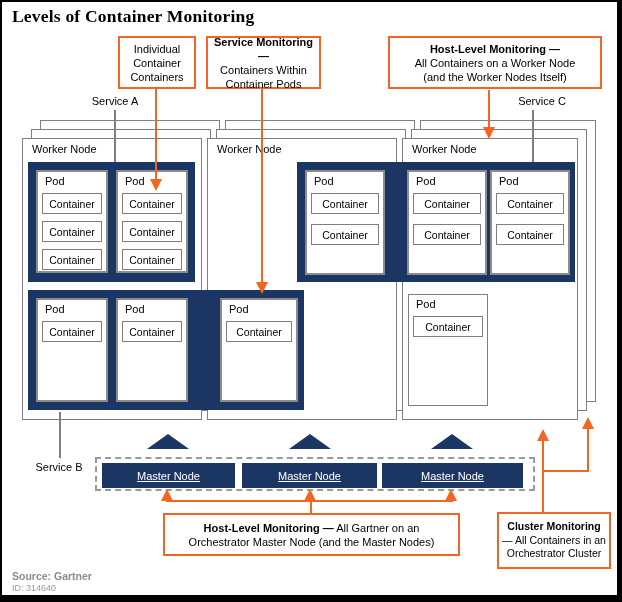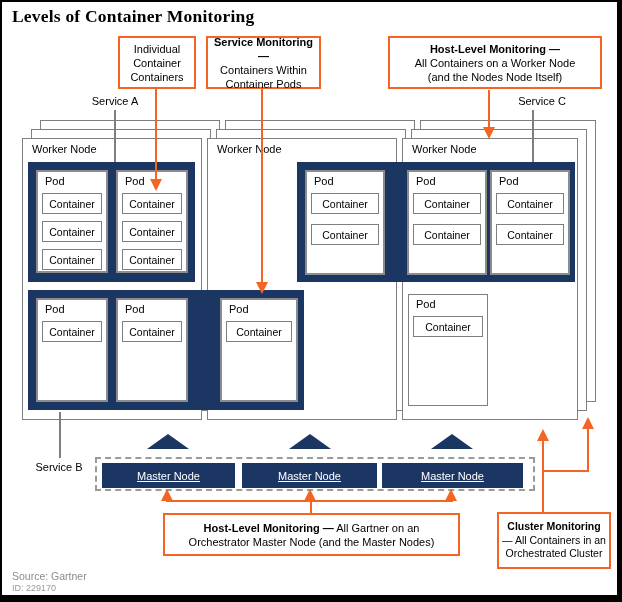--- a/index.html
+++ b/index.html
@@ -35,21 +35,21 @@
   .arrow-down{position:absolute;width:0;height:0;border-left:6px solid transparent;
     border-right:6px solid transparent;border-top:12px solid #F26522;z-index:20;}
   .arrow-up{position:absolute;width:0;height:0;border-left:6px solid transparent;
     border-right:6px solid transparent;border-bottom:12px solid #F26522;z-index:20;}
   
   .callout{position:absolute;background:#fff;border:2px solid #F26522;box-sizing:border-box;
     display:flex;flex-direction:column;align-items:center;justify-content:center;
     text-align:center;font-size:11px;line-height:14px;z-index:25;}
   .callout .b{font-weight:bold;}
   
-  .src1{position:absolute;left:12px;top:570px;font-size:10.5px;color:#8C8C8C;}
+  .src1{position:absolute;left:12px;top:570px;font-size:10.5px;color:#8C8C8C;font-weight:bold;}
   .src2{position:absolute;left:12px;top:583px;font-size:9px;color:#9A9A9A;}
 </style>
 </head>
 <body>
 
 <div id="canvas">
 
   <div class="title">Levels of Container Monitoring</div>
 
   <div class="layer" style="left:40px;top:120px;width:180px;height:282px"></div>
@@ -161,32 +161,32 @@
     <div>Containers</div>
   </div>
   <div class="callout" style="left:206px;top:36px;width:115px;height:53px">
     <div class="b">Service Monitoring —</div>
     <div>Containers Within</div>
     <div>Container Pods</div>
   </div>
   <div class="callout" style="left:388px;top:36px;width:214px;height:53px">
     <div class="b">Host-Level Monitoring —</div>
     <div>All Containers on a Worker Node</div>
-    <div>(and the Nodes Node Itself)</div>
+    <div>(and the Worker Nodes Itself)</div>
   </div>
   <div class="callout" style="left:163px;top:513px;width:297px;height:43px">
     <div>
       <span class="b">Host-Level Monitoring —</span>
       <span>All Gartner on an</span>
     </div>
     <div>Orchestrator Master Node (and the Master Nodes)</div>
   </div>
   <div class="callout" style="left:497px;top:512px;width:114px;height:57px;font-size:10.5px;line-height:13.5px">
     <div class="b">Cluster Monitoring</div>
     <div>— All Containers in an</div>
-    <div>Orchestrated Cluster</div>
+    <div>Orchestrator Cluster</div>
   </div>
 
   <div class="src1">Source: Gartner</div>
-  <div class="src2">ID: 229170</div>
+  <div class="src2">ID: 314640</div>
 
   <div class="frame"></div>
 </div>
 
 </body></html>

